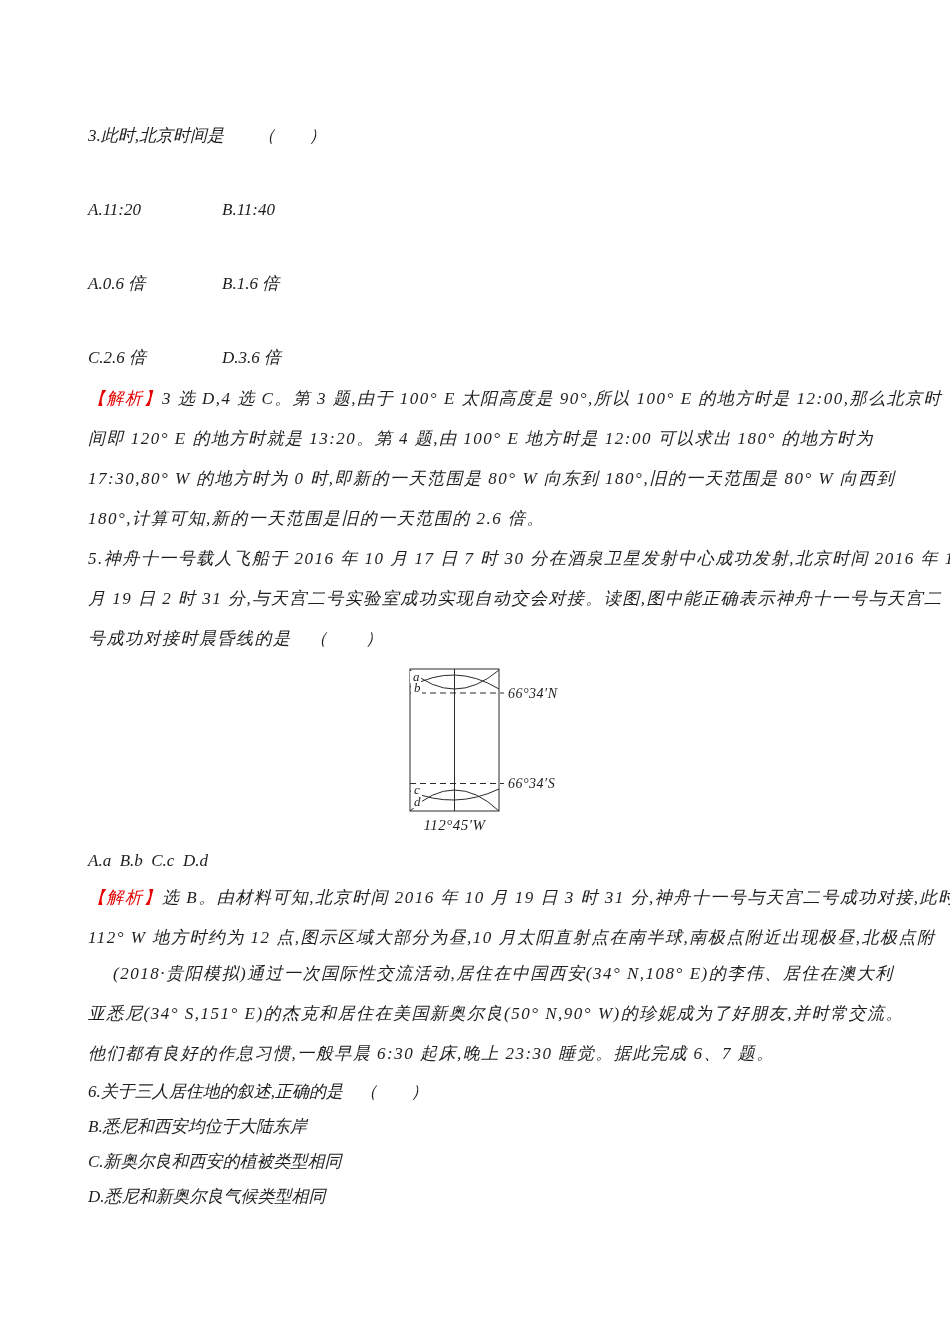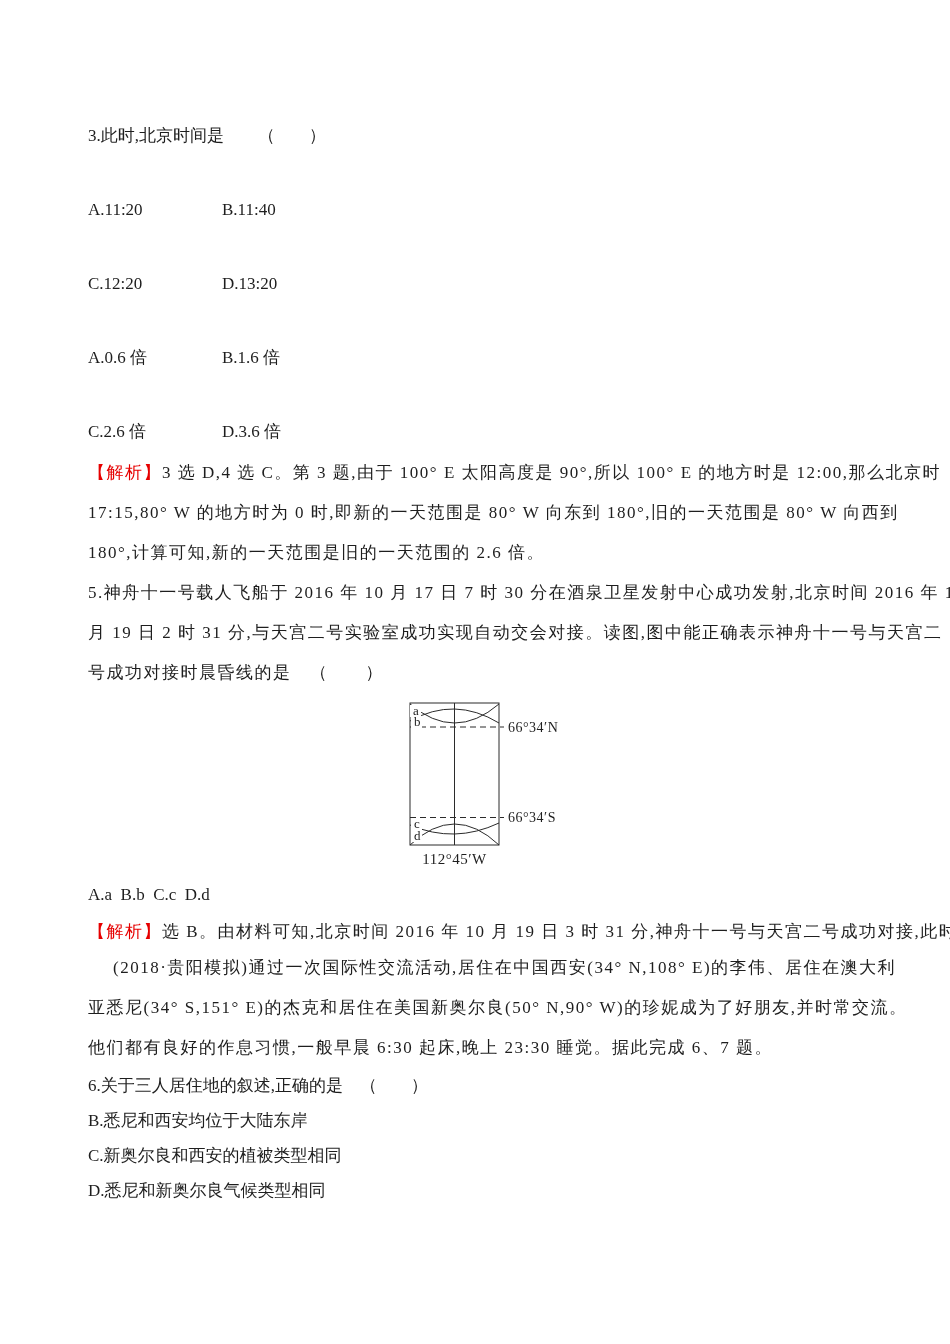--- a/index.html
+++ b/index.html
@@ -1,21 +1,21 @@
 <!DOCTYPE html>
 <html><head>
 <meta charset="utf-8">
 <style>
   html,body{margin:0;padding:0;}
   body{
     width:950px;height:1344px;background:#ffffff;
     font-family:"Liberation Serif","DejaVu Serif",serif;
     color:#1e1e1e;font-size:17px;overflow:hidden;
   }
-  .content{margin-left:88px;width:844px;padding-top:118px;}
+  .content{margin-left:88px;width:844px;padding-top:118px;font-style:italic;}
   
   .sline{line-height:35px;height:35px;white-space:pre;}
   .optrow{display:flex;margin-top:39px;}
   .optrow .c1{width:134px;}
   
   .para .jl{line-height:40px;height:40px;letter-spacing:1.5px;white-space:pre;}
   .red{color:#e60000;}
   .mt4{margin-top:4px;}
   .mtm4{margin-top:-4px;}
   .indent{padding-left:25px;}
@@ -28,37 +28,34 @@
 </head>
 <body>
 
 <div class="content">
 
   <div class="sline">3.此时,北京时间是　　（　　）</div>
   <div class="sline optrow">
     <span class="c1">A.11:20</span>
     <span>B.11:40</span>
   </div>
-  <div class="sline optrow">
-    <span class="c1">C.12:20</span>
-    <span>D.13:20</span>
-  </div>
 
   <div class="sline optrow">
     <span class="c1">A.0.6 倍</span>
     <span>B.1.6 倍</span>
   </div>
   <div class="sline optrow">
     <span class="c1">C.2.6 倍</span>
     <span>D.3.6 倍</span>
   </div>
 
   <div class="para mt4">
     <div class="jl"><span class="red">【解析】</span><span>3 选 D,4 选 C。第 3 题,由于 100° E 太阳高度是 90°,所以 100° E 的地方时是 12:00,那么北京时</span></div>
-    <div class="jl">17:15,80° W 的地方时为 0 时,即新的一天范围是 80° W 向东到 180°,旧的一天范围是 80° W 向西到</div>
+    <div class="jl">间即 120° E 的地方时就是 13:20。第 4 题,由 100° E 地方时是 12:00 可以求出 180° 的地方时为</div>
+    <div class="jl">17:30,80° W 的地方时为 0 时,即新的一天范围是 80° W 向东到 180°,旧的一天范围是 80° W 向西到</div>
     <div class="jl">180°,计算可知,新的一天范围是旧的一天范围的 2.6 倍。</div>
   </div>
 
   <div class="para">
     <div class="jl">5.神舟十一号载人飞船于 2016 年 10 月 17 日 7 时 30 分在酒泉卫星发射中心成功发射,北京时间 2016 年 10</div>
     <div class="jl">月 19 日 2 时 31 分,与天宫二号实验室成功实现自动交会对接。读图,图中能正确表示神舟十一号与天宫二</div>
     <div class="jl">号成功对接时晨昏线的是　（　　）</div>
   </div>
 
   <div class="diagram">
@@ -82,20 +79,21 @@
       <text x="108" y="31" font-size="14">66°34′N</text>
       <text x="108" y="121" font-size="14">66°34′S</text>
       <text x="54.5" y="163" font-size="15" text-anchor="middle">112°45′W</text>
     </svg>
   </div>
 
   <div class="sline mt4">A.a  B.b  C.c  D.d</div>
 
   <div class="para">
     <div class="jl"><span class="red">【解析】</span><span>选 B。由材料可知,北京时间 2016 年 10 月 19 日 3 时 31 分,神舟十一号与天宫二号成功对接,此时</span></div>
+    <div class="jl">112° W 地方时约为 12 点,图示区域大部分为昼,10 月太阳直射点在南半球,南极点附近出现极昼,北极点附</div>
   </div>
 
   <div class="para mtm4">
     <div class="jl indent">(2018·贵阳模拟)通过一次国际性交流活动,居住在中国西安(34° N,108° E)的李伟、居住在澳大利</div>
     <div class="jl">亚悉尼(34° S,151° E)的杰克和居住在美国新奥尔良(50° N,90° W)的珍妮成为了好朋友,并时常交流。</div>
     <div class="jl">他们都有良好的作息习惯,一般早晨 6:30 起床,晚上 23:30 睡觉。据此完成 6、7 题。</div>
   </div>
 
   <div class="sline">6.关于三人居住地的叙述,正确的是　（　　）</div>
   <div class="sline">B.悉尼和西安均位于大陆东岸</div>

